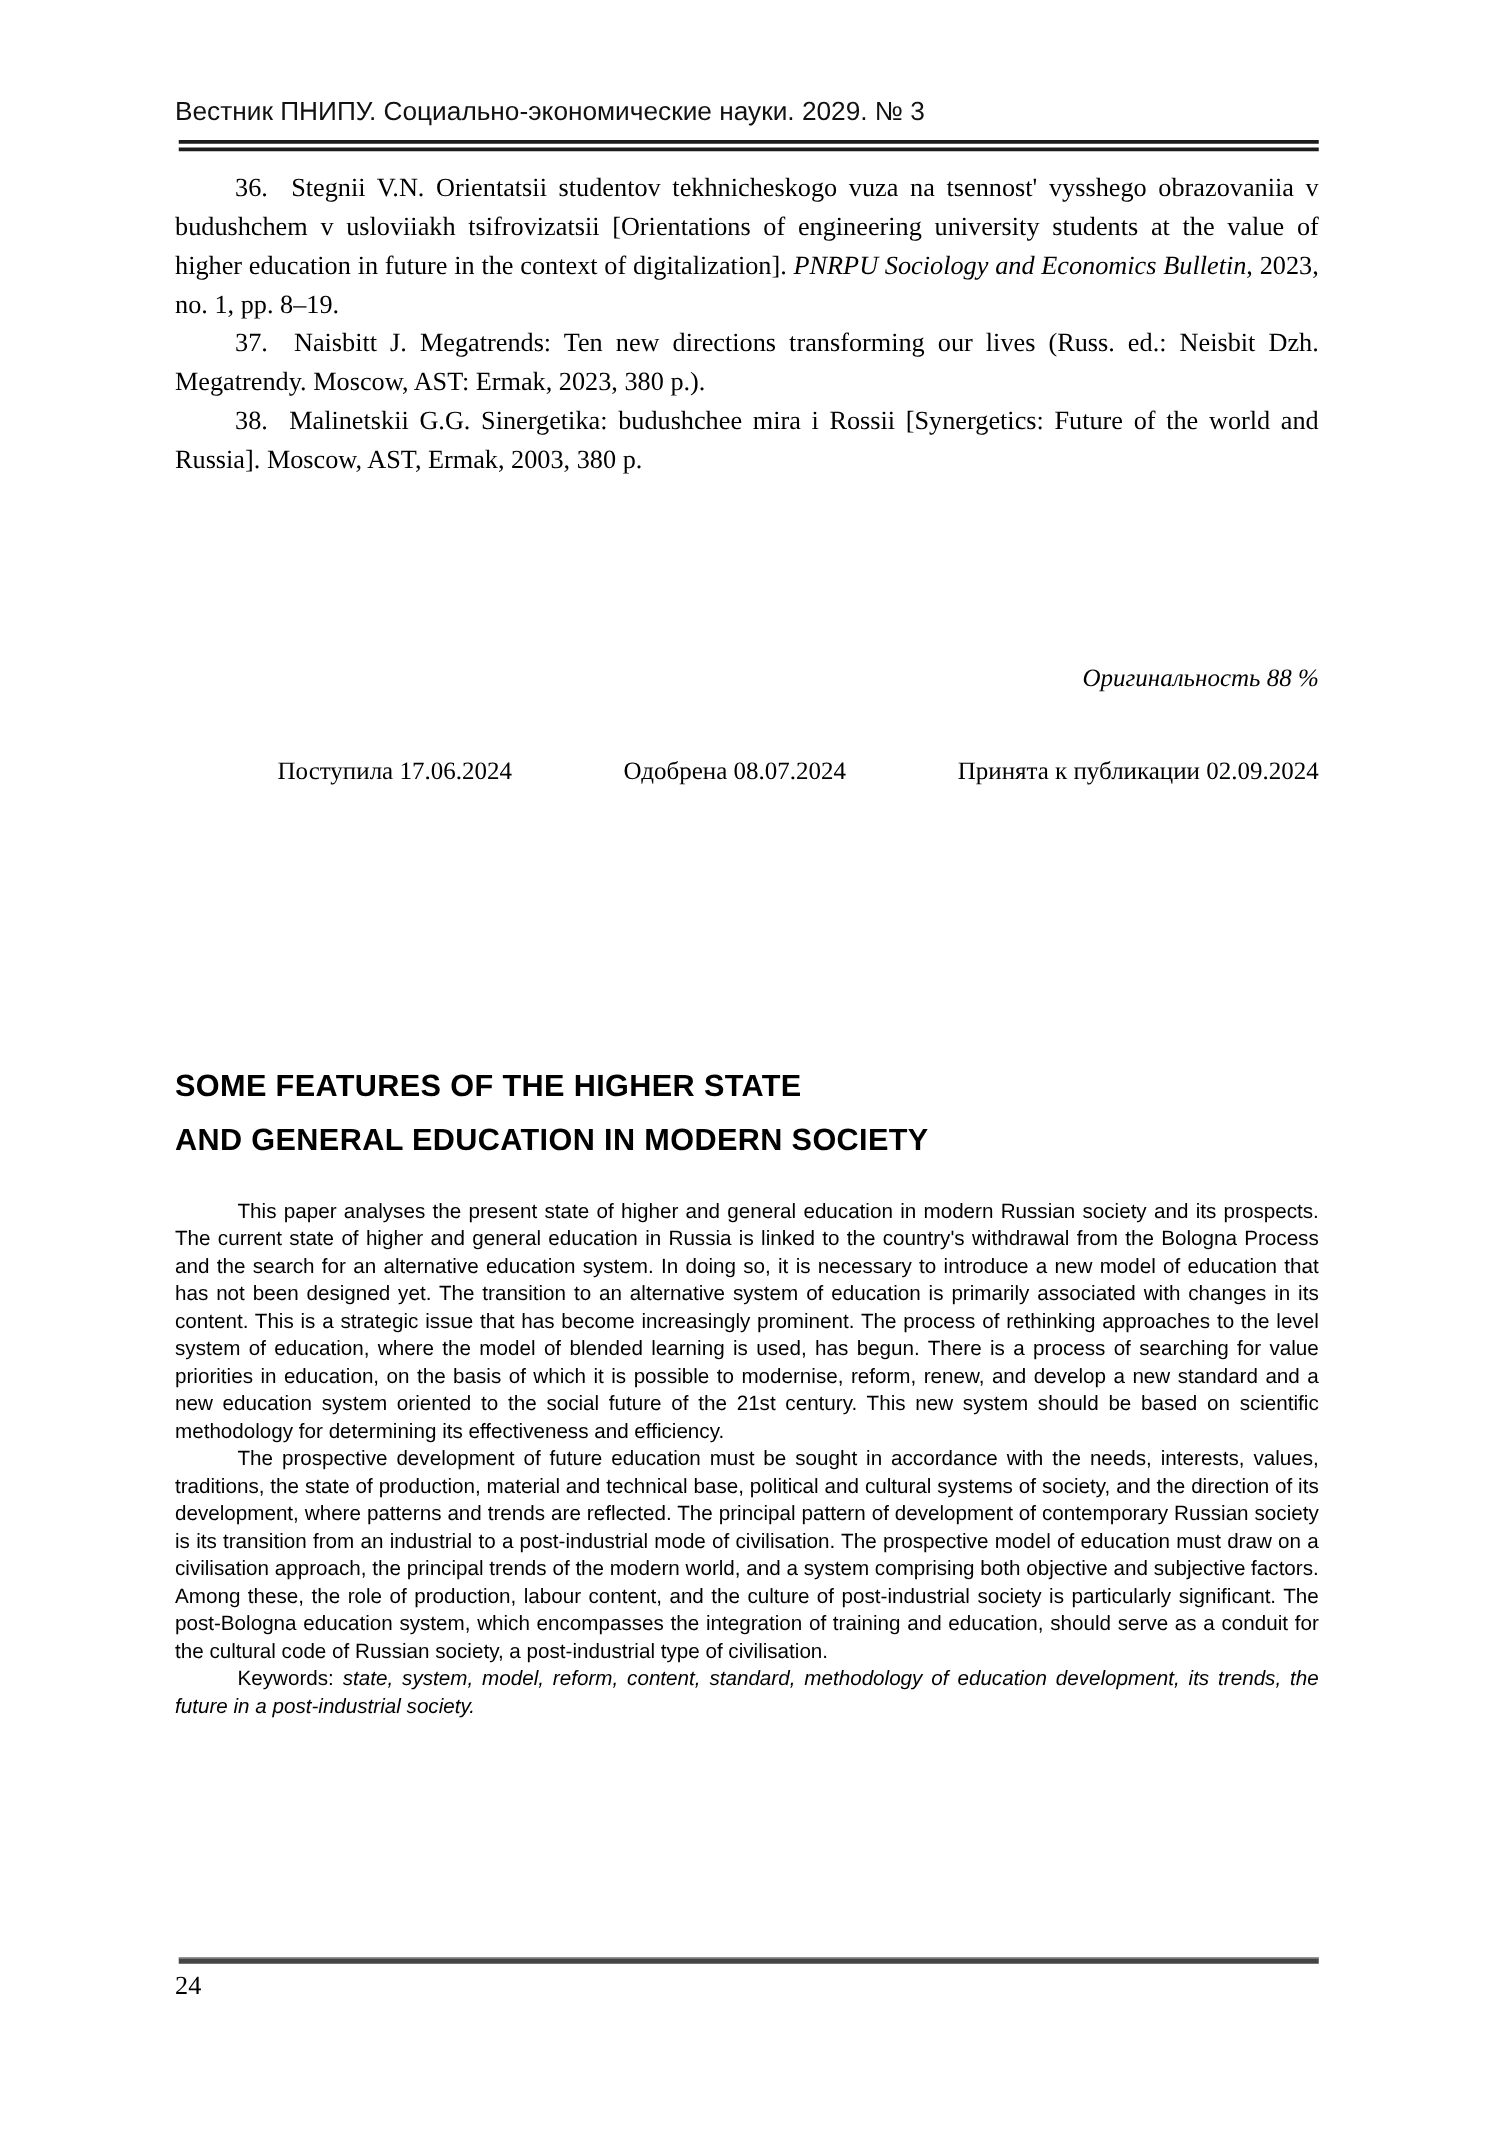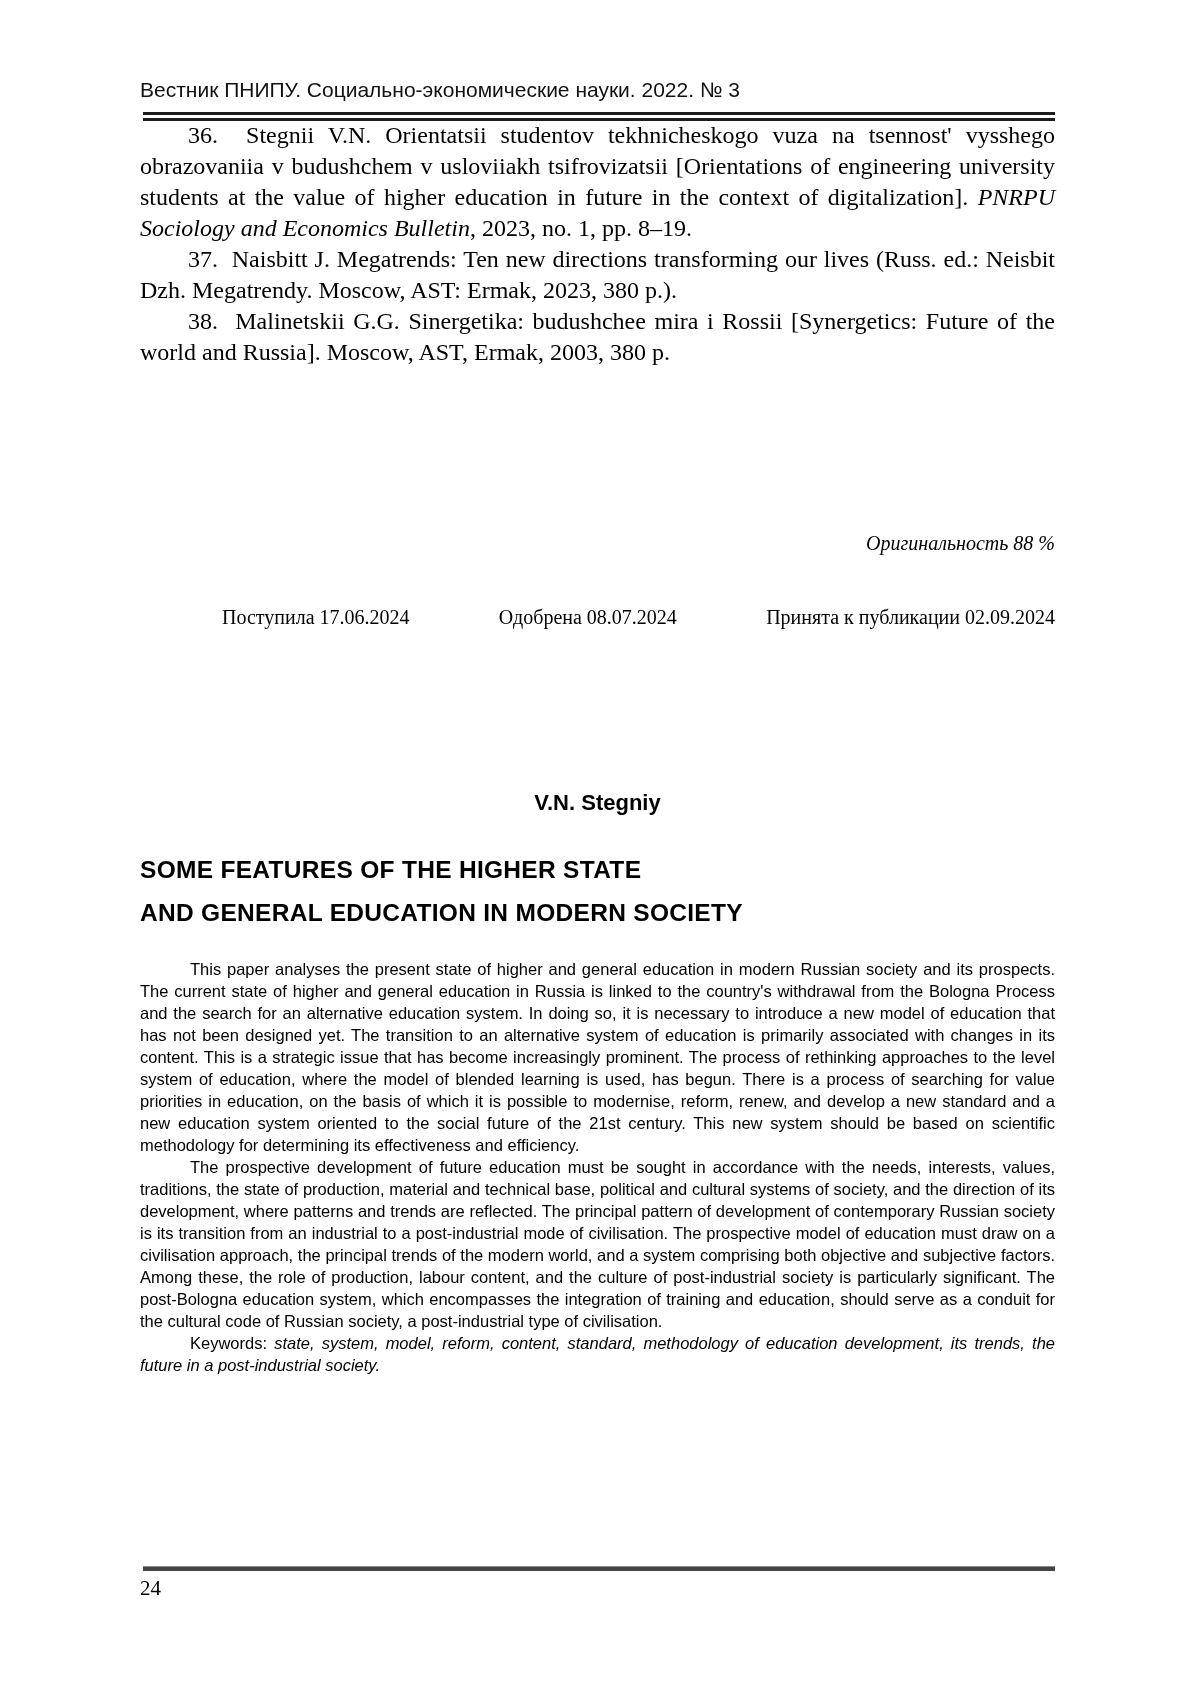--- a/index.html
+++ b/index.html
@@ -21,22 +21,22 @@
     color:#111;
   }
   .header-rule {
     top:112px; left:143px; width:912px;
     height:3px;
     border-top:3px solid #1c1c1c;
     border-bottom:3px solid #1c1c1c;
   }
 
   .references {
-    top:120px; left:140px; width:915px;
-    font-size:24px;
+    top:135px; left:140px; width:915px;
+    font-size:21px;
     line-height:31px;
     text-align:justify;
   }
   .references p { margin:0; text-indent:48px; }
   .it { font-style:italic; }
 
   .originality {
     top:532px; left:140px; width:915px;
     text-align:right;
     font-style:italic;
@@ -89,39 +89,38 @@
   .page-number {
     top:1576px; left:140px;
     font-size:21px;
   }
 </style>
 </head>
 <body>
 
 <div class="page">
 
-  <div class="abs header-text">Вестник ПНИПУ. Социально-экономические науки. 2022. № 3</div>
+  <div class="abs header-text">Вестник ПНИПУ. Социально-экономические науки. 2029. № 3</div>
 
   <div class="abs header-rule"></div>
 
   <div class="abs references">
     <p><span>36.&nbsp; Stegnii V.N. Orientatsii studentov tekhnicheskogo vuza na tsennost' vysshego obrazovaniia v budushchem v usloviiakh tsifrovizatsii [Orientations of engineering university students at the value of higher education in future in the context of digitalization]. </span><span class="it">PNRPU Sociology and Economics Bulletin</span><span>, 2023, no. 1, pp. 8–19.</span></p>
     <p><span>37.&nbsp; Naisbitt J. Megatrends: Ten new directions transforming our lives (Russ. ed.: Neisbit Dzh. Megatrendy. Moscow, AST: Ermak, 2023, 380 p.).</span></p>
     <p><span>38.&nbsp; Malinetskii G.G. Sinergetika: budushchee mira i Rossii [Synergetics: Future of the world and Russia]. Moscow, AST, Ermak, 2003, 380 p.</span></p>
   </div>
 
   <div class="abs originality">Оригинальность 88 %</div>
 
   <div class="abs dates">
     <span>Поступила 17.06.2024</span>
     <span>Одобрена 08.07.2024</span>
     <span>Принята к публикации 02.09.2024</span>
   </div>
 
-  <div class="abs author">V.N. Stegniy</div>
 
   <div class="abs title">
     <div>SOME FEATURES OF THE HIGHER STATE</div>
     <div>AND GENERAL EDUCATION IN MODERN SOCIETY</div>
   </div>
 
   <div class="abs abstract">
     <p>This paper analyses the present state of higher and general education in modern Russian society and its prospects. The current state of higher and general education in Russia is linked to the country's withdrawal from the Bologna Process and the search for an alternative education system. In doing so, it is necessary to introduce a new model of education that has not been designed yet. The transition to an alternative system of education is primarily associated with changes in its content. This is a strategic issue that has become increasingly prominent. The process of rethinking approaches to the level system of education, where the model of blended learning is used, has begun. There is a process of searching for value priorities in education, on the basis of which it is possible to modernise, reform, renew, and develop a new standard and a new education system oriented to the social future of the 21st century. This new system should be based on scientific methodology for determining its effectiveness and efficiency.</p>
     <p>The prospective development of future education must be sought in accordance with the needs, interests, values, traditions, the state of production, material and technical base, political and cultural systems of society, and the direction of its development, where patterns and trends are reflected. The principal pattern of development of contemporary Russian society is its transition from an industrial to a post-industrial mode of civilisation. The prospective model of education must draw on a civilisation approach, the principal trends of the modern world, and a system comprising both objective and subjective factors. Among these, the role of production, labour content, and the culture of post-industrial society is particularly significant. The post-Bologna education system, which encompasses the integration of training and education, should serve as a conduit for the cultural code of Russian society, a post-industrial type of civilisation.</p>
     <p class="keywords"><span class="label">Keywords:</span><span> state, system, model, reform, content, standard, methodology of education development, its trends, the future in a post-industrial society.</span></p>

